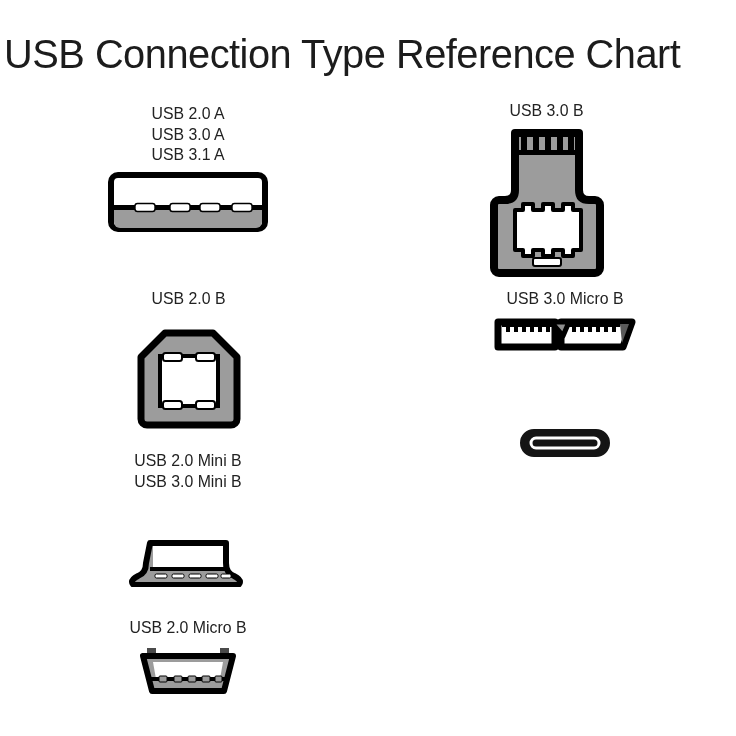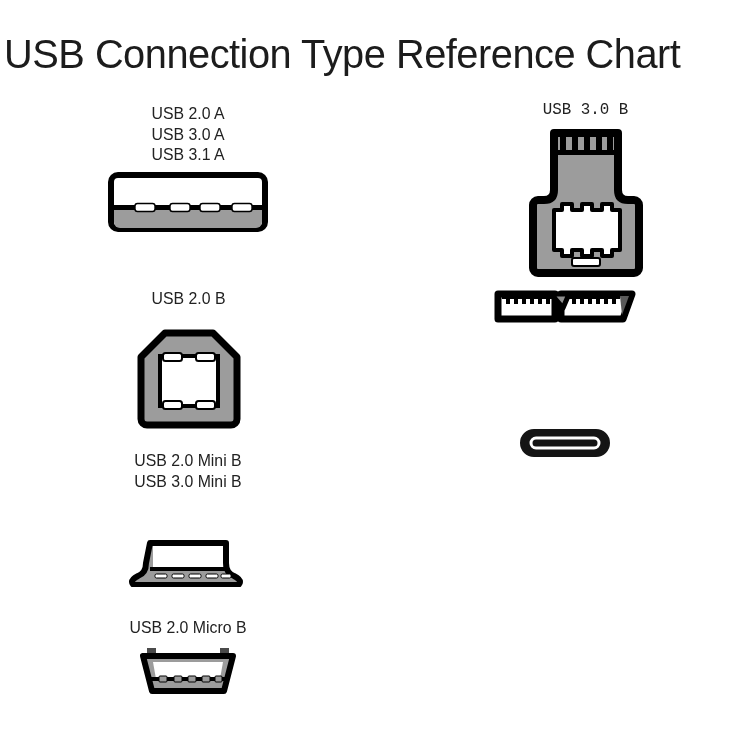--- a/index.html
+++ b/index.html
@@ -61,21 +61,21 @@
   .figure {
     display: block;
     line-height: 0;
   }
 
   
   #item-usb-a          { left: 88px;  top: 103px; width: 200px; }
   #item-usb-b          { left: 96px;  top: 288px; width: 185px; gap: 13px; }
   #item-mini-b         { left: 88px;  top: 450px; width: 200px; gap: 39px; }
   #item-micro-b        { left: 80px;  top: 617px; width: 215px; }
-  #item-usb3-b         { left: 476px; top: 100px; width: 220px; font-family: Liberation Mono, monospace; }
+  #item-usb3-b         { left: 437px; top: 100px; width: 220px; }
   #item-usb3-micro-b   { left: 450px; top: 288px; width: 230px; }
   #item-usb-c          { left: 445px; top: 428px; width: 240px; }
 </style>
 </head>
 <body>
 
 <div id="chart-root">
 
   <div class="chart-title">USB Connection Type Reference Chart</div>
 
@@ -168,20 +168,23 @@
         <rect x="79" y="8" width="6" height="14"></rect>
       </g>
       <rect x="27" y="22" width="62" height="5" fill="#000000"></rect>
       <path d="M26,82 h8 v-6 h10 v6 h10 v-6 h10 v6 h10 v-6 h10 v6 h8
                V122 h-8 v6 h-10 v-6 h-10 v6 h-10 v-6 h-10 v6 h-10 v-6 h-8 Z" fill="#ffffff" stroke="#000000" stroke-width="4" stroke-linejoin="round"></path>
       <rect x="44" y="130" width="28" height="8" rx="2" fill="#ffffff" stroke="#000000" stroke-width="2"></rect>
     </svg>
   </div>
 
   <div class="item" id="item-usb3-micro-b">
+    <div class="labels">
+      <div class="label-line">USB 3.0 Micro B</div>
+    </div>
     <svg class="figure" width="144" height="42" viewBox="0 0 144 42">
 
       <path d="M5,6 H62 V31 H5 Z" fill="#ffffff" stroke="#000000" stroke-width="7" stroke-linejoin="round"></path>
 
       <path d="M68,6 H132 L139,6 L130,31 H68 Z" fill="#ffffff" stroke="#000000" stroke-width="7" stroke-linejoin="round"></path>
 
       <path d="M58,6 H76 L70,20 L64,13 Z" fill="#8f8f8f" stroke="#000000" stroke-width="5" stroke-linejoin="round"></path>
 
       <g fill="#000000">
         <rect x="13" y="9" width="4" height="7"></rect>

